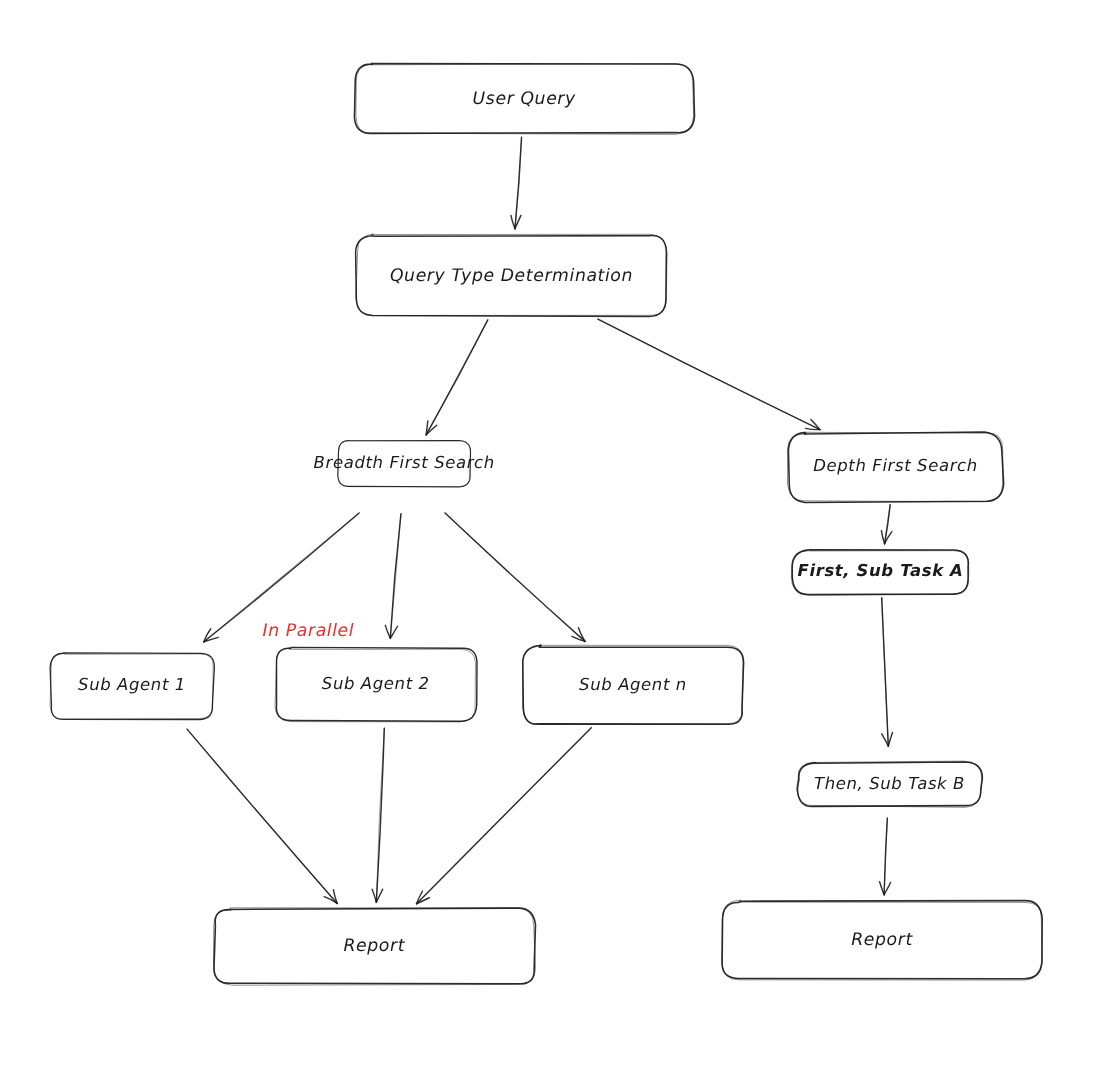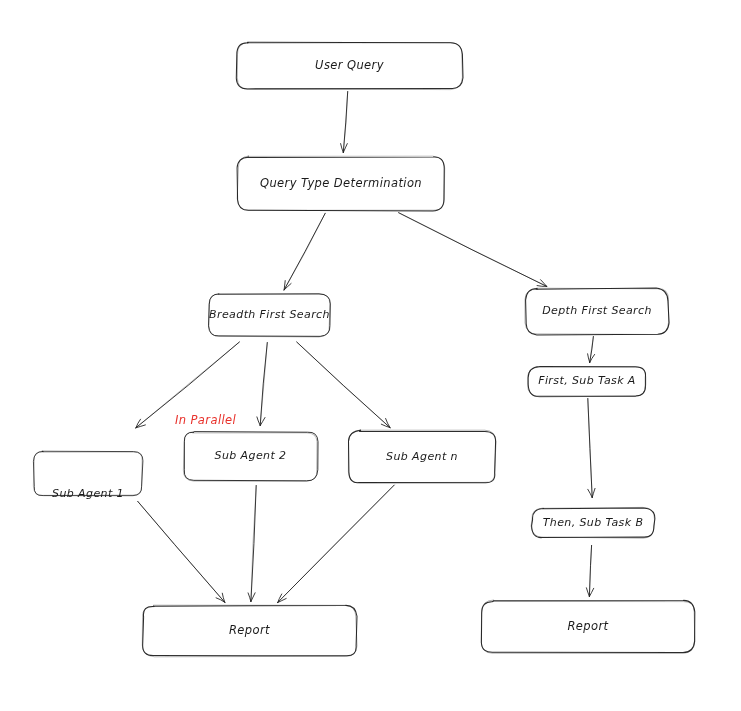--- a/index.html
+++ b/index.html
@@ -163,39 +163,39 @@
 
   <div class="node" style="left: 235px; top: 156px; width: 212px; height: 55px;">
     <svg class="sketch-frame" viewBox="0 0 212 56" width="212" height="56">
         <path d="M 12.0 0.8 L 200.0 0.8 Q 211.2 0.8 211.2 12.0 L 211.2 44.0 Q 211.2 55.2 200.0 55.2 L 12.0 55.2 Q 0.8 55.2 0.8 44.0 L 0.8 12.0 Q 0.8 0.8 12.0 0.8 Z" fill="#ffffff" stroke="none"></path>
         <path d="M 12.4 1.5 L 199.7 1.1 Q 211.0 -0.1 211.1 12.8 L 210.8 43.7 Q 211.0 55.6 199.4 56.0 L 11.6 55.3 Q 1.3 55.0 0.7 44.5 L 0.2 12.3 Q 0.7 1.6 11.9 1.2 Z" fill="none" stroke="#1b1b1b" stroke-width="1.05" stroke-opacity="0.92" stroke-linecap="round" stroke-linejoin="round"></path>
         <path d="M 11.3 0.4 L 199.3 0.2 Q 210.7 0.6 211.6 12.2 L 211.1 44.6 Q 210.9 55.9 200.3 55.2 L 12.4 55.3 Q 1.5 56.1 0.3 43.2 L 1.6 11.3 Q 1.3 1.0 11.9 0.0 Z" fill="none" stroke="#1b1b1b" stroke-width="0.65" stroke-opacity="0.5" stroke-linecap="round" stroke-linejoin="round"></path>
       </svg>
     <span class="node-label">Query Type Determination</span>
   </div>
 
-  <div class="node small" style="left: 203px; top: 293px; width: 133px; height: 44px;">
+  <div class="node small" style="left: 203px; top: 293px; width: 133px; height: 32px;">
     <svg class="sketch-frame" viewBox="0 0 133 48" width="133" height="48">
         <path d="M 12.0 0.8 L 121.0 0.8 Q 132.2 0.8 132.2 12.0 L 132.2 36.0 Q 132.2 47.2 121.0 47.2 L 12.0 47.2 Q 0.8 47.2 0.8 36.0 L 0.8 12.0 Q 0.8 0.8 12.0 0.8 Z" fill="#ffffff" stroke="none"></path>
         <path d="M 11.3 1.3 L 120.5 0.9 Q 133.0 1.4 132.8 11.9 L 132.4 35.5 Q 133.0 46.3 121.8 47.3 L 11.3 46.8 Q 0.6 47.6 -0.0 35.8 L 0.8 12.2 Q 0.9 1.1 11.1 1.0 Z" fill="none" stroke="#1b1b1b" stroke-width="1.05" stroke-opacity="0.92" stroke-linecap="round" stroke-linejoin="round"></path>
         <path d="M 12.7 1.3 L 120.5 1.2 Q 131.4 0.2 132.6 11.6 L 131.6 36.5 Q 132.9 46.9 120.4 48.0 L 12.4 47.2 Q 1.6 47.9 0.3 36.6 L 0.5 12.1 Q 0.5 1.1 11.9 1.1 Z" fill="none" stroke="#1b1b1b" stroke-width="0.65" stroke-opacity="0.5" stroke-linecap="round" stroke-linejoin="round"></path>
       </svg>
     <span class="node-label">Breadth First Search</span>
   </div>
 
   <div class="node small" style="left: 525px; top: 288px; width: 144px; height: 47px; border-radius: 11px;">
     <svg class="sketch-frame" viewBox="0 0 144 47" width="144" height="47">
         <path d="M 12.0 0.8 L 132.0 0.8 Q 143.2 0.8 143.2 12.0 L 143.2 35.0 Q 143.2 46.2 132.0 46.2 L 12.0 46.2 Q 0.8 46.2 0.8 35.0 L 0.8 12.0 Q 0.8 0.8 12.0 0.8 Z" fill="#ffffff" stroke="none"></path>
         <path d="M 11.1 1.3 L 131.2 -0.0 Q 142.7 1.4 142.9 12.9 L 144.1 34.6 Q 143.1 45.7 132.7 46.2 L 11.8 47.0 Q 1.5 45.9 1.2 35.7 L 0.6 12.0 Q 1.4 0.6 12.0 0.4 Z" fill="none" stroke="#1b1b1b" stroke-width="1.05" stroke-opacity="0.92" stroke-linecap="round" stroke-linejoin="round"></path>
         <path d="M 12.0 0.2 L 132.9 0.8 Q 143.7 0.1 143.5 12.0 L 143.5 34.4 Q 143.2 46.7 132.3 46.5 L 12.2 45.9 Q 1.3 46.3 0.0 34.8 L 0.0 11.4 Q 0.5 0.2 12.7 1.4 Z" fill="none" stroke="#1b1b1b" stroke-width="0.65" stroke-opacity="0.5" stroke-linecap="round" stroke-linejoin="round"></path>
       </svg>
     <span class="node-label">Depth First Search</span>
   </div>
 
-  <div class="node small" style="left: 33px; top: 446px; width: 110px; height: 55px; align-items: flex-end;">
+  <div class="node small" style="left: 33px; top: 430px; width: 110px; height: 55px;">
     <svg class="sketch-frame" viewBox="0 0 134 55" width="134" height="55">
         <path d="M 12.0 0.8 L 122.0 0.8 Q 133.2 0.8 133.2 12.0 L 133.2 43.0 Q 133.2 54.2 122.0 54.2 L 12.0 54.2 Q 0.8 54.2 0.8 43.0 L 0.8 12.0 Q 0.8 0.8 12.0 0.8 Z" fill="#ffffff" stroke="none"></path>
         <path d="M 11.3 0.4 L 122.5 0.8 Q 134.0 0.9 133.9 12.1 L 132.3 43.0 Q 133.0 54.1 121.8 54.5 L 12.4 54.4 Q 0.6 55.1 1.6 43.4 L 0.5 12.6 Q 1.2 0.5 12.0 0.7 Z" fill="none" stroke="#1b1b1b" stroke-width="1.05" stroke-opacity="0.92" stroke-linecap="round" stroke-linejoin="round"></path>
         <path d="M 12.5 1.6 L 122.0 1.3 Q 134.0 0.8 132.9 12.5 L 132.3 42.9 Q 132.7 53.7 121.7 53.8 L 11.4 54.1 Q 1.1 55.0 0.4 42.6 L 1.5 12.2 Q 0.1 0.1 12.1 0.7 Z" fill="none" stroke="#1b1b1b" stroke-width="0.65" stroke-opacity="0.5" stroke-linecap="round" stroke-linejoin="round"></path>
       </svg>
     <span class="node-label">Sub Agent 1</span>
   </div>
 
   <div class="node small" style="left: 183px; top: 429px; width: 135px; height: 55px;">
     <svg class="sketch-frame" viewBox="0 0 149 55" width="149" height="55">
@@ -208,21 +208,21 @@
 
   <div class="node small" style="left: 348px; top: 430px; width: 148px; height: 54px;">
     <svg class="sketch-frame" viewBox="0 0 148 54" width="148" height="54">
         <path d="M 12.0 0.8 L 136.0 0.8 Q 147.2 0.8 147.2 12.0 L 147.2 42.0 Q 147.2 53.2 136.0 53.2 L 12.0 53.2 Q 0.8 53.2 0.8 42.0 L 0.8 12.0 Q 0.8 0.8 12.0 0.8 Z" fill="#ffffff" stroke="none"></path>
         <path d="M 11.5 1.4 L 136.3 1.5 Q 147.6 1.2 147.6 11.6 L 146.7 42.6 Q 148.0 53.3 136.7 52.8 L 11.2 52.6 Q 1.5 54.0 0.9 42.1 L 0.5 11.3 Q 0.8 1.5 12.7 0.2 Z" fill="none" stroke="#1b1b1b" stroke-width="1.05" stroke-opacity="0.92" stroke-linecap="round" stroke-linejoin="round"></path>
         <path d="M 12.0 0.2 L 136.6 0.2 Q 147.9 0.5 148.0 11.8 L 146.6 42.4 Q 147.4 53.4 135.7 52.4 L 12.5 52.6 Q 1.0 53.8 0.4 41.6 L 0.5 11.5 Q 1.0 0.1 12.5 0.1 Z" fill="none" stroke="#1b1b1b" stroke-width="0.65" stroke-opacity="0.5" stroke-linecap="round" stroke-linejoin="round"></path>
       </svg>
     <span class="node-label">Sub Agent n</span>
   </div>
 
-  <div class="node small" style="left: 527px; top: 366px; width: 120px; height: 31px;">
+  <div class="node small" style="left: 527px; top: 366px; width: 120px; height: 31px; font-weight: bold;">
     <svg class="sketch-frame" viewBox="0 0 120 31" width="120" height="31">
         <path d="M 12.0 0.8 L 108.0 0.8 Q 119.2 0.8 119.2 12.0 L 119.2 19.0 Q 119.2 30.2 108.0 30.2 L 12.0 30.2 Q 0.8 30.2 0.8 19.0 L 0.8 12.0 Q 0.8 0.8 12.0 0.8 Z" fill="#ffffff" stroke="none"></path>
         <path d="M 12.7 0.5 L 108.0 0.7 Q 119.8 0.6 118.4 11.7 L 118.4 19.3 Q 118.8 29.6 108.8 30.1 L 11.8 30.3 Q 1.6 30.5 1.2 18.4 L 1.1 11.8 Q 1.5 1.2 12.5 0.6 Z" fill="none" stroke="#1b1b1b" stroke-width="1.05" stroke-opacity="0.92" stroke-linecap="round" stroke-linejoin="round"></path>
         <path d="M 12.7 1.3 L 108.6 1.1 Q 119.1 0.7 118.8 11.8 L 118.8 18.2 Q 118.8 30.6 108.2 29.9 L 12.6 31.0 Q 0.1 30.0 0.6 18.3 L 0.9 12.2 Q 0.2 1.6 12.1 1.0 Z" fill="none" stroke="#1b1b1b" stroke-width="0.65" stroke-opacity="0.5" stroke-linecap="round" stroke-linejoin="round"></path>
       </svg>
     <span class="node-label">First, Sub Task A</span>
   </div>
 
   <div class="node small" style="left: 531px; top: 501px; width: 124px; height: 44px;">
     <svg class="sketch-frame" viewBox="0 0 124 31" width="124" height="31">

